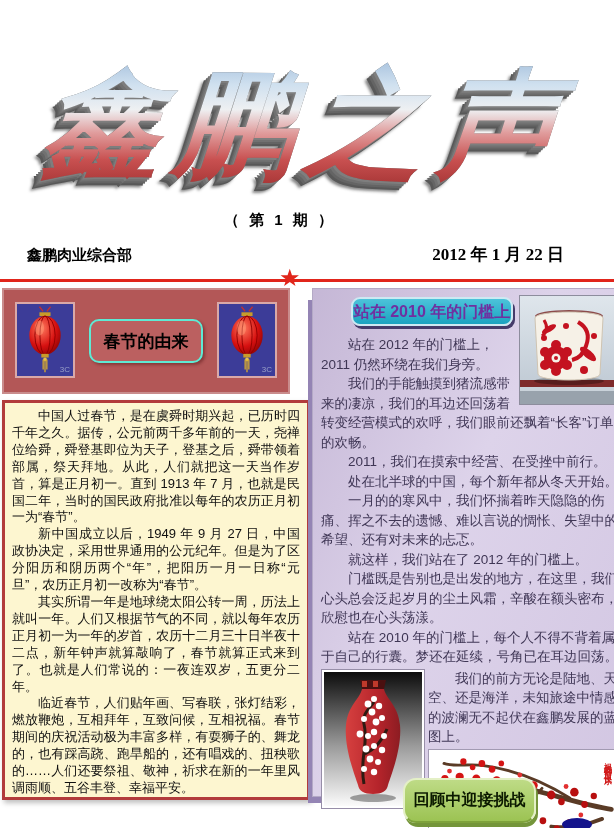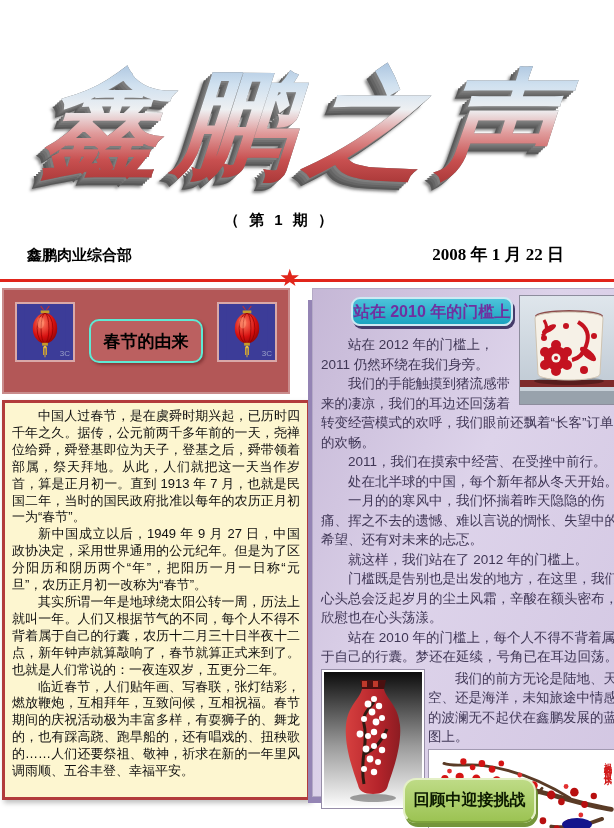--- a/index.html
+++ b/index.html
@@ -34,21 +34,21 @@
   .divider { position:absolute; top:279px; left:0; width:614px; height:3px; background:#e1251b; }
   .star { position:absolute; top:266px; left:279px; font-size:24px; color:#e1251b; line-height:24px; }
 
   
   .left-col { position:absolute; left:2px; top:288px; width:288px; }
   .left-header {
     position:relative; height:106px; background:#b35757;
     border:2px solid #c98c8c; display:flex; align-items:center; justify-content:center;
   }
   .lantern-box {
-    position:absolute; top:12px; width:60px; height:60px;
+    position:absolute; top:12px; width:60px; height:76px;
     border:2px solid #d9a8a8; background:#3c3c98;
   }
   .lantern-left { left:11px; } .lantern-right { right:11px; }
   .lantern-box svg { display:block; width:100%; height:100%; }
   .wm { position:absolute; right:3px; bottom:2px; font-size:8px; color:#9aa0c8; }
   .spring-btn {
     width:114px; height:44px; background:#bb6060; border:2px solid #5eead4;
     border-radius:10px; display:flex; align-items:center; justify-content:center;
     font-weight:bold; font-size:17px; color:#000000;
     box-shadow:2px 2px 3px rgba(80,20,20,.45);
@@ -107,21 +107,21 @@
 <body>
 
 <div class="page">
 
   <div class="wordart-wrap">
     <div class="wa wa-shadow">鑫鹏之声</div>
     <div class="wa wa-face">鑫鹏之声</div>
   </div>
   <div class="issue">（ 第 1 期 ）</div>
   <div class="dept">鑫鹏肉业综合部</div>
-  <div class="date">2008 年 1 月 22 日</div>
+  <div class="date">2012 年 1 月 22 日</div>
   <div class="divider"></div>
   <div class="star">★</div>
 
   <section class="left-col">
     <div class="left-header">
       <div class="lantern-box lantern-left">
         <svg viewBox="0 0 56 78">
           <defs>
             <radialGradient id="lg" cx="0.38" cy="0.32" r="0.85">
               <stop offset="0" stop-color="#ff7a5e"></stop>
@@ -155,21 +155,21 @@
           <rect x="24" y="54" width="8" height="4" fill="#c89b2a"></rect>
           <circle cx="28" cy="60" r="2" fill="#e6c04a"></circle>
           <path d="M26,60 v11 M28,61 v13 M30,60 v11" stroke="#d9ab2e" stroke-width="1.4" fill="none"></path>
         </svg>
         <span class="wm">3C</span>
       </div>
     </div>
     <div class="article-box">
       <p>中国人过春节，是在虞舜时期兴起，已历时四千年之久。据传，公元前两千多年前的一天，尧禅位给舜，舜登基即位为天子，登基之后，舜带领着部属，祭天拜地。从此，人们就把这一天当作岁首，算是正月初一。直到 1913 年 7 月，也就是民国二年，当时的国民政府批准以每年的农历正月初一为“春节”。</p>
       <p>新中国成立以后，1949 年 9 月 27 日，中国政协决定，采用世界通用的公元纪年。但是为了区分阳历和阴历两个“年”，把阳历一月一日称“元旦”，农历正月初一改称为“春节”。</p>
-      <p>其实所谓一年是地球绕太阳公转一周，历法上就叫一年。人们又根据节气的不同，每个人不得不背着属于自己的行囊，农历十二月三十日半夜十二点，新年钟声就算敲响了，春节就算正式来到了。也就是人们常说的：一夜连双岁，五更分二年。</p>
+      <p>其实所谓一年是地球绕太阳公转一周，历法上就叫一年。人们又根据节气的不同，就以每年农历正月初一为一年的岁首，农历十二月三十日半夜十二点，新年钟声就算敲响了，春节就算正式来到了。也就是人们常说的：一夜连双岁，五更分二年。</p>
       <p>临近春节，人们贴年画、写春联，张灯结彩，燃放鞭炮，互相拜年，互致问候，互相祝福。春节期间的庆祝活动极为丰富多样，有耍狮子的、舞龙的，也有踩高跷、跑旱船的，还有唱戏的、扭秧歌的……人们还要祭祖、敬神，祈求在新的一年里风调雨顺、五谷丰登、幸福平安。</p>
     </div>
   </section>
 
   <section class="right-col">
     <div class="cup-fig">
       <svg viewBox="0 0 98 108">
         <defs>
           <linearGradient id="cb" x1="0" x2="0" y1="0" y2="1">
             <stop offset="0" stop-color="#dfe6ec"></stop>

